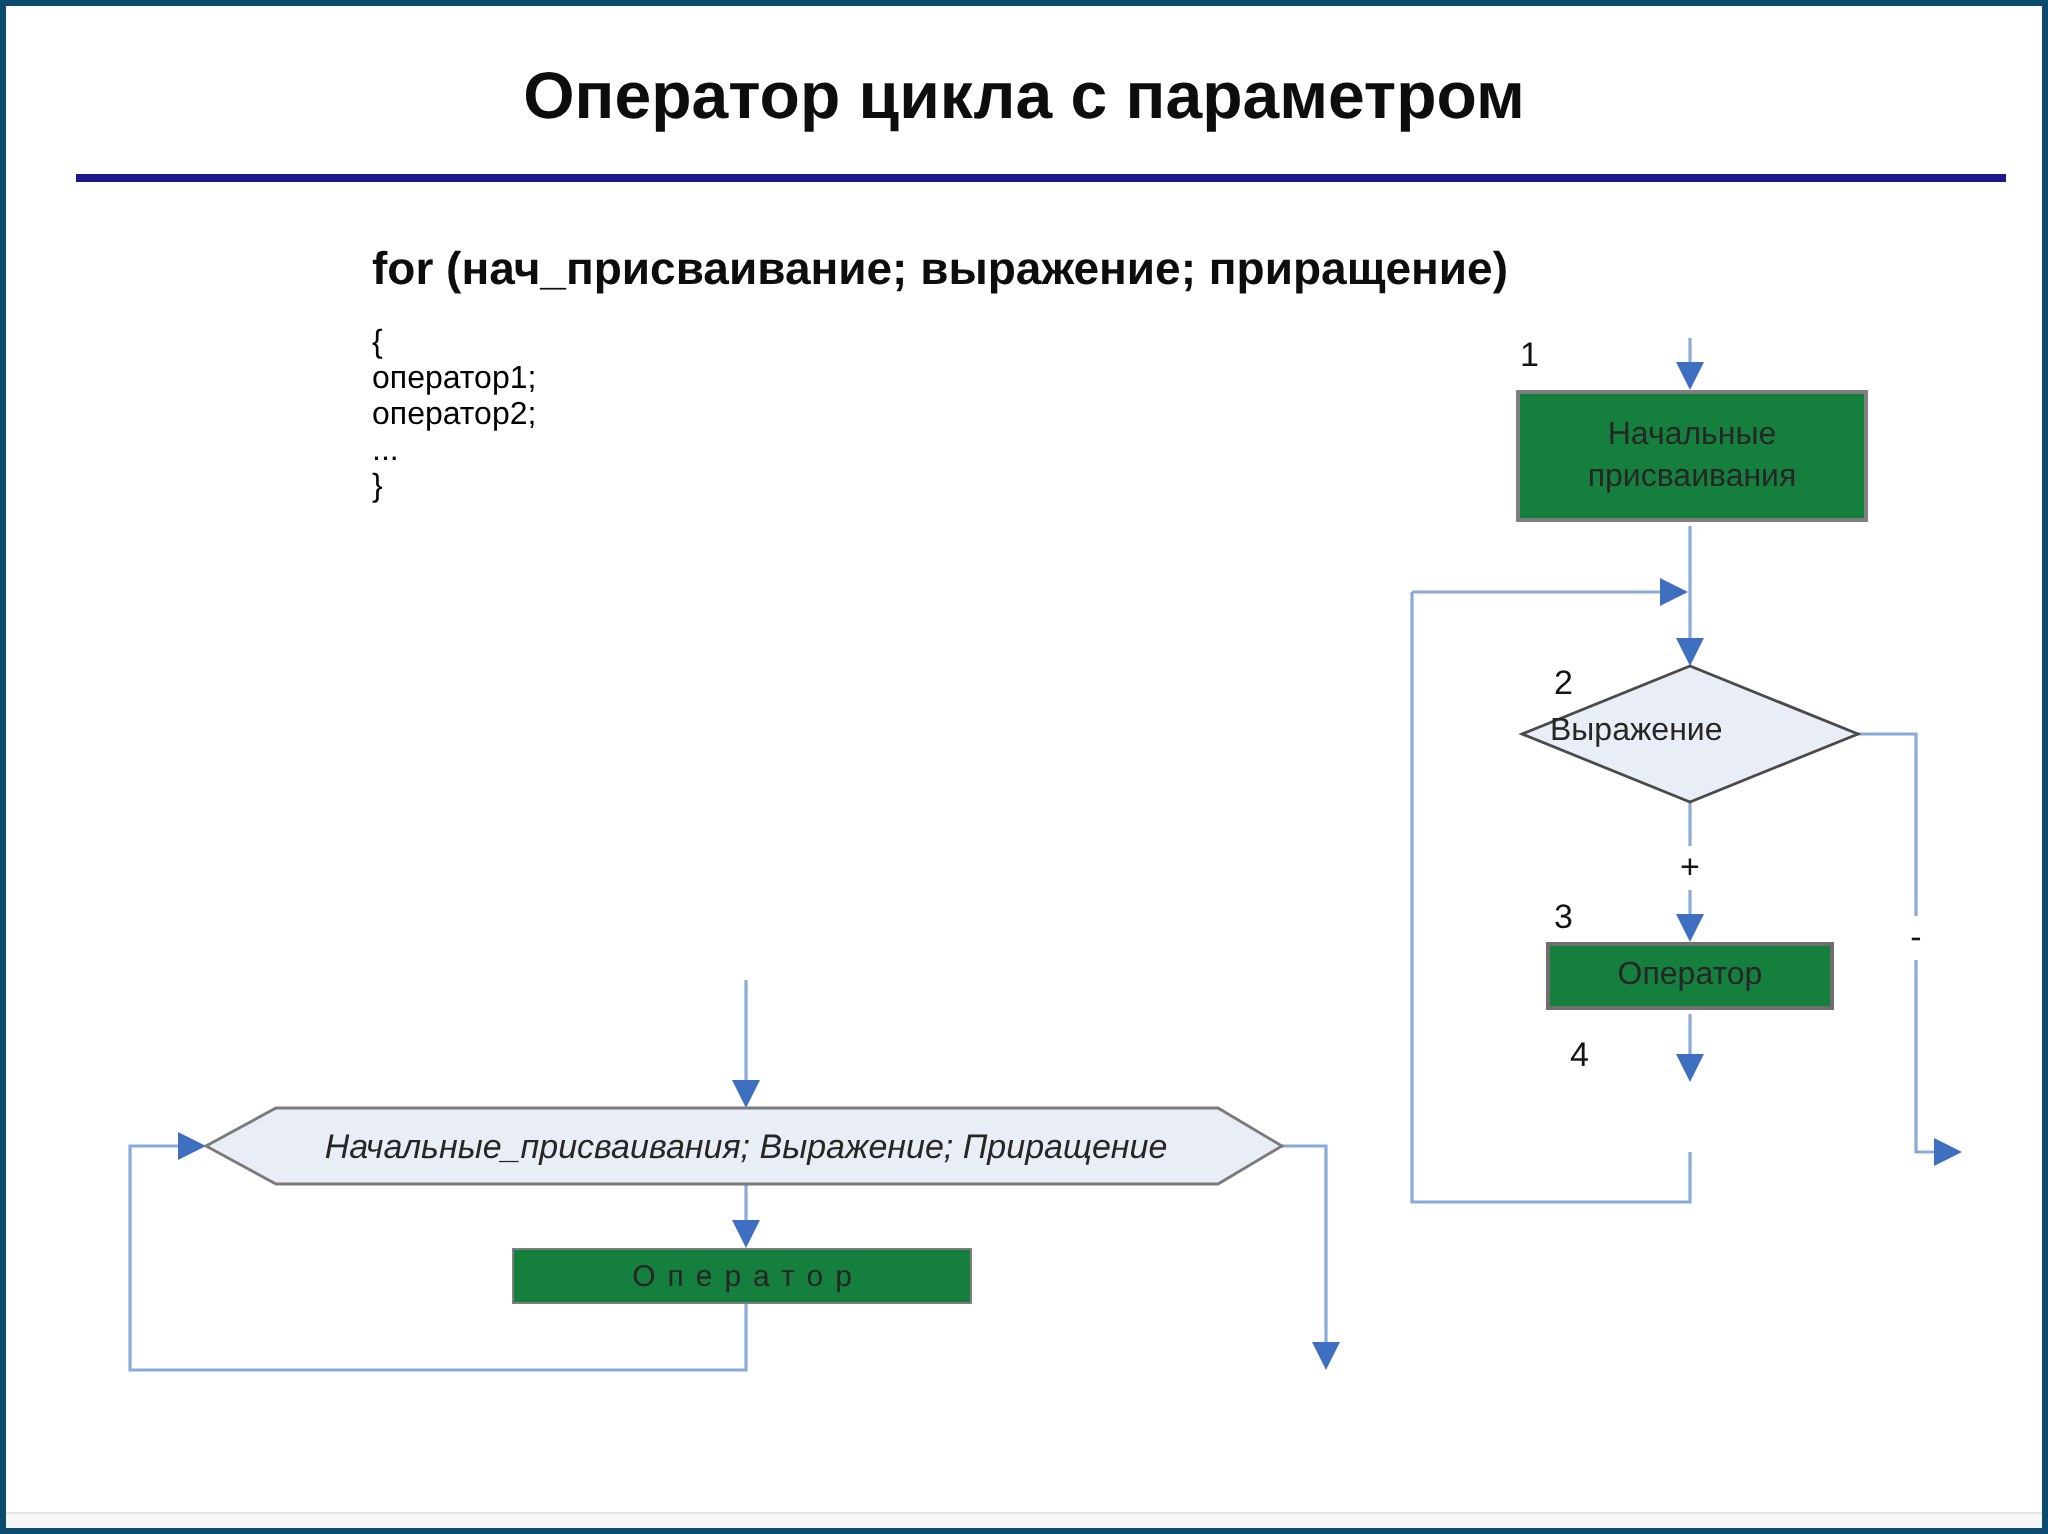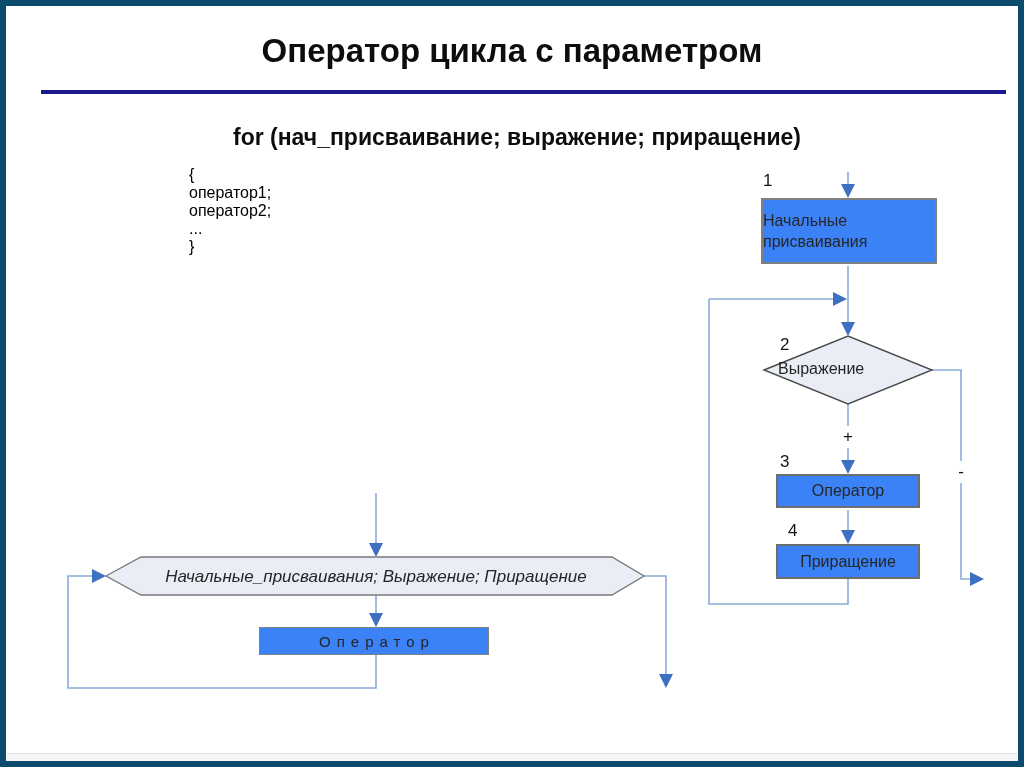--- a/index.html
+++ b/index.html
@@ -1,36 +1,36 @@
 <!DOCTYPE html>
 <html><head>
 <meta charset="utf-8">
 <style>
   html,body{margin:0;padding:0;background:#fff;}
   .slide{
     position:relative;width:1024px;height:767px;background:#ffffff;
     font-family:"Liberation Sans", sans-serif;overflow:hidden;
-    border:6px solid #0c4a6e;box-sizing:border-box;
+    border:3px solid #0c4a6e;box-sizing:border-box;
   }
   .title{
     position:absolute;top:26px;left:0;width:100%;text-align:center;
     font-size:33px;font-weight:700;color:#0d0d0d;letter-spacing:0px;
   }
   .title-rule{
     position:absolute;left:35px;top:84px;width:965px;height:4px;background:#1a1a8c;
   }
   .code{
     position:absolute;left:183px;top:118px;color:#0d0d0d;
   }
-  .code .for-line{font-size:23px;font-weight:700;white-space:nowrap;margin-left:44px;}
+  .code .for-line{font-size:23px;font-weight:700;white-space:nowrap;}
   .code-lines{position:absolute;left:183px;top:160px;}
   svg.connectors{position:absolute;left:0;top:0;width:1024px;height:767px;}
   .node{
-    position:absolute;background:#3b82f6;box-sizing:border-box;
-    display:flex;align-items:center;justify-content:center;
+    position:absolute;background:#15803d;box-sizing:border-box;
+    display:flex;align-items:center;justify-content:center;text-align:center;
     color:#262626;
   }
   .rect1{left:755px;top:192px;width:176px;height:66px;border:2px solid #7f7f7f;font-size:16px;line-height:21px;}
   .rect3{left:770px;top:468px;width:144px;height:34px;border:2px solid #6e6e6e;font-size:16px;}
   .rect4{left:770px;top:538px;width:144px;height:35px;border:2px solid #6e6e6e;font-size:16px;}
   .diamond-label{position:absolute;left:772px;top:354px;width:140px;font-size:16px;color:#262626;}
   .hex-label{position:absolute;left:120px;top:561px;width:500px;text-align:center;font-size:17px;color:#262626;white-space:nowrap;font-style:italic;}
   .box-operator{left:253px;top:621px;width:230px;height:28px;border:1.5px solid #7f7f7f;font-size:15px;letter-spacing:6px;padding-left:6px;}
   .step-num{position:absolute;font-size:17px;color:#141414;}
   .num1{left:757px;top:165px;}
@@ -93,21 +93,20 @@
       <polygon points="370,621 363,607 377,607"></polygon>
       <polygon points="100,570 86,563 86,577"></polygon>
       <polygon points="660,682 653,668 667,668"></polygon>
     </g>
     <polygon points="758,364 842,330 926,364 842,398" fill="#e9eef6" stroke="#4a4a4a" stroke-width="1.4"></polygon>
     <polygon points="100,570 135,551 606,551 638,570 606,589 135,589" fill="#e9eef6" stroke="#7a7a7a" stroke-width="1.4"></polygon>
   </svg>
 
   <div class="node rect1">Начальные присваивания</div>
   <div class="node rect3">Оператор</div>
-  <div class="node rect4">Приращение</div>
   <div class="diamond-label">Выражение</div>
 
   <div class="step-num num1">1</div>
   <div class="step-num num2">2</div>
   <div class="step-num num3">3</div>
   <div class="step-num num4">4</div>
 
   <div class="branch-label plus">+</div>
   <div class="branch-label minus">-</div>
 

